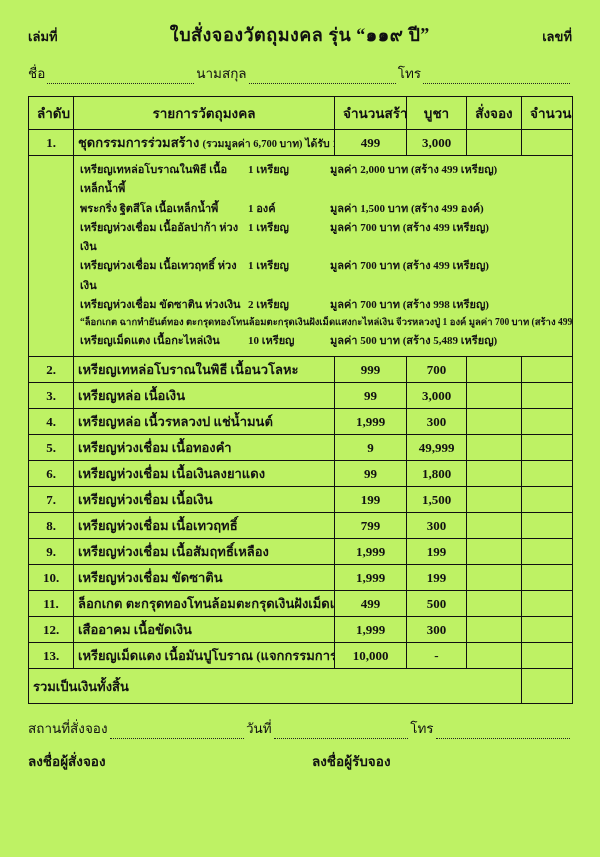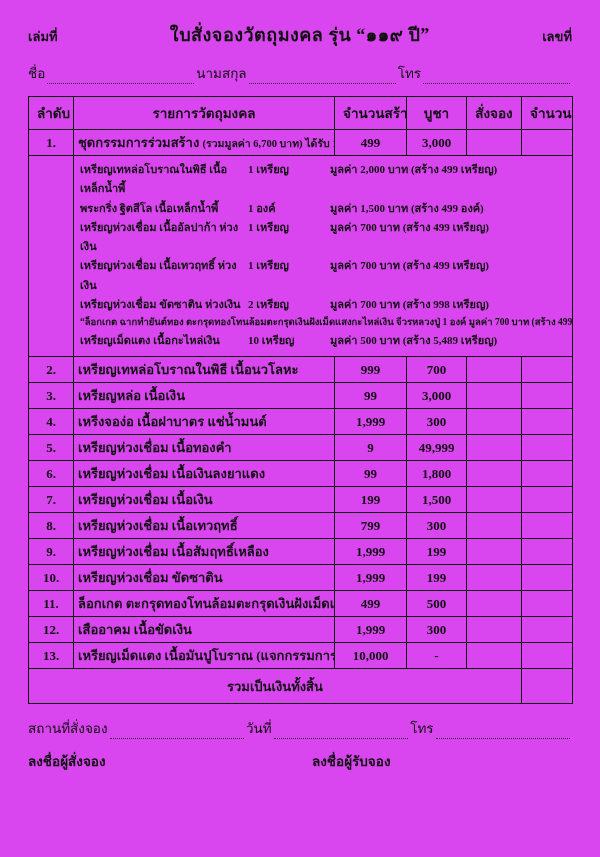--- a/index.html
+++ b/index.html
@@ -1,20 +1,20 @@
 <!DOCTYPE html>
 <html><head>
 <meta charset="utf-8">
 <style>
   html,body{margin:0;padding:0;background:#e8e8e8;}
   .page{
     position:relative;
     width:600px;height:857px;
     margin:0 auto;
-    background:#d946ef;
+    background:#bef264;
     color:#111;
     font-family:"Liberation Serif","DejaVu Serif",serif;
     box-sizing:border-box;
     padding:20px 28px 0 28px;
     overflow:hidden;
   }
   
   .top-row{display:flex;align-items:baseline;font-weight:700;}
   .corner-label{font-size:13px;white-space:nowrap;}
   .main-title{flex:1;text-align:center;font-size:18px;letter-spacing:.5px;}
@@ -32,21 +32,21 @@
     vertical-align:middle;
     overflow:hidden;white-space:nowrap;
   }
   table.items th{font-size:13.5px;text-align:center;padding:5px 8px;}
   td.c{text-align:center;}
   td.item-cell{padding-left:7px;}
   .item-note{font-size:10.5px;font-weight:700;}
   tr.detail-row td{border-top:1.5px solid #111;padding:4px 6px 6px 6px;white-space:normal;}
   .detail-line{display:grid;grid-template-columns:168px 82px 1fr;font-size:11px;font-weight:600;line-height:1.75;}
   .detail-note{font-size:9.5px;font-weight:600;line-height:1.8;white-space:nowrap;}
-  tr.total-row td{height:30px;text-align:center;}
+  tr.total-row td{height:30px;}
   td.total-cell{padding-left:42px;font-size:15px;}
   
   .sig-row{display:flex;gap:24px;margin-top:11px;font-size:13.5px;font-weight:700;}
   .sig-half{flex:1;display:flex;align-items:flex-end;}
 </style>
 </head>
 <body>
 
 <div class="page">
 
@@ -141,21 +141,21 @@
       <tr>
         <td class="c">3.</td>
         <td class="item-cell">เหรียญหล่อ เนื้อเงิน</td>
         <td class="c">99</td>
         <td class="c">3,000</td>
         <td></td>
           <td></td>
       </tr>
       <tr>
         <td class="c">4.</td>
-        <td class="item-cell">เหรีงจอง่อ เนื้อฝาบาตร แช่น้ำมนต์</td>
+        <td class="item-cell">เหรียญหล่อ เนื้วรหลวงป แช่น้ำมนต์</td>
         <td class="c">1,999</td>
         <td class="c">300</td>
         <td></td>
           <td></td>
       </tr>
       <tr>
         <td class="c">5.</td>
         <td class="item-cell">เหรียญห่วงเชื่อม เนื้อทองคำ</td>
         <td class="c">9</td>
         <td class="c">49,999</td>

